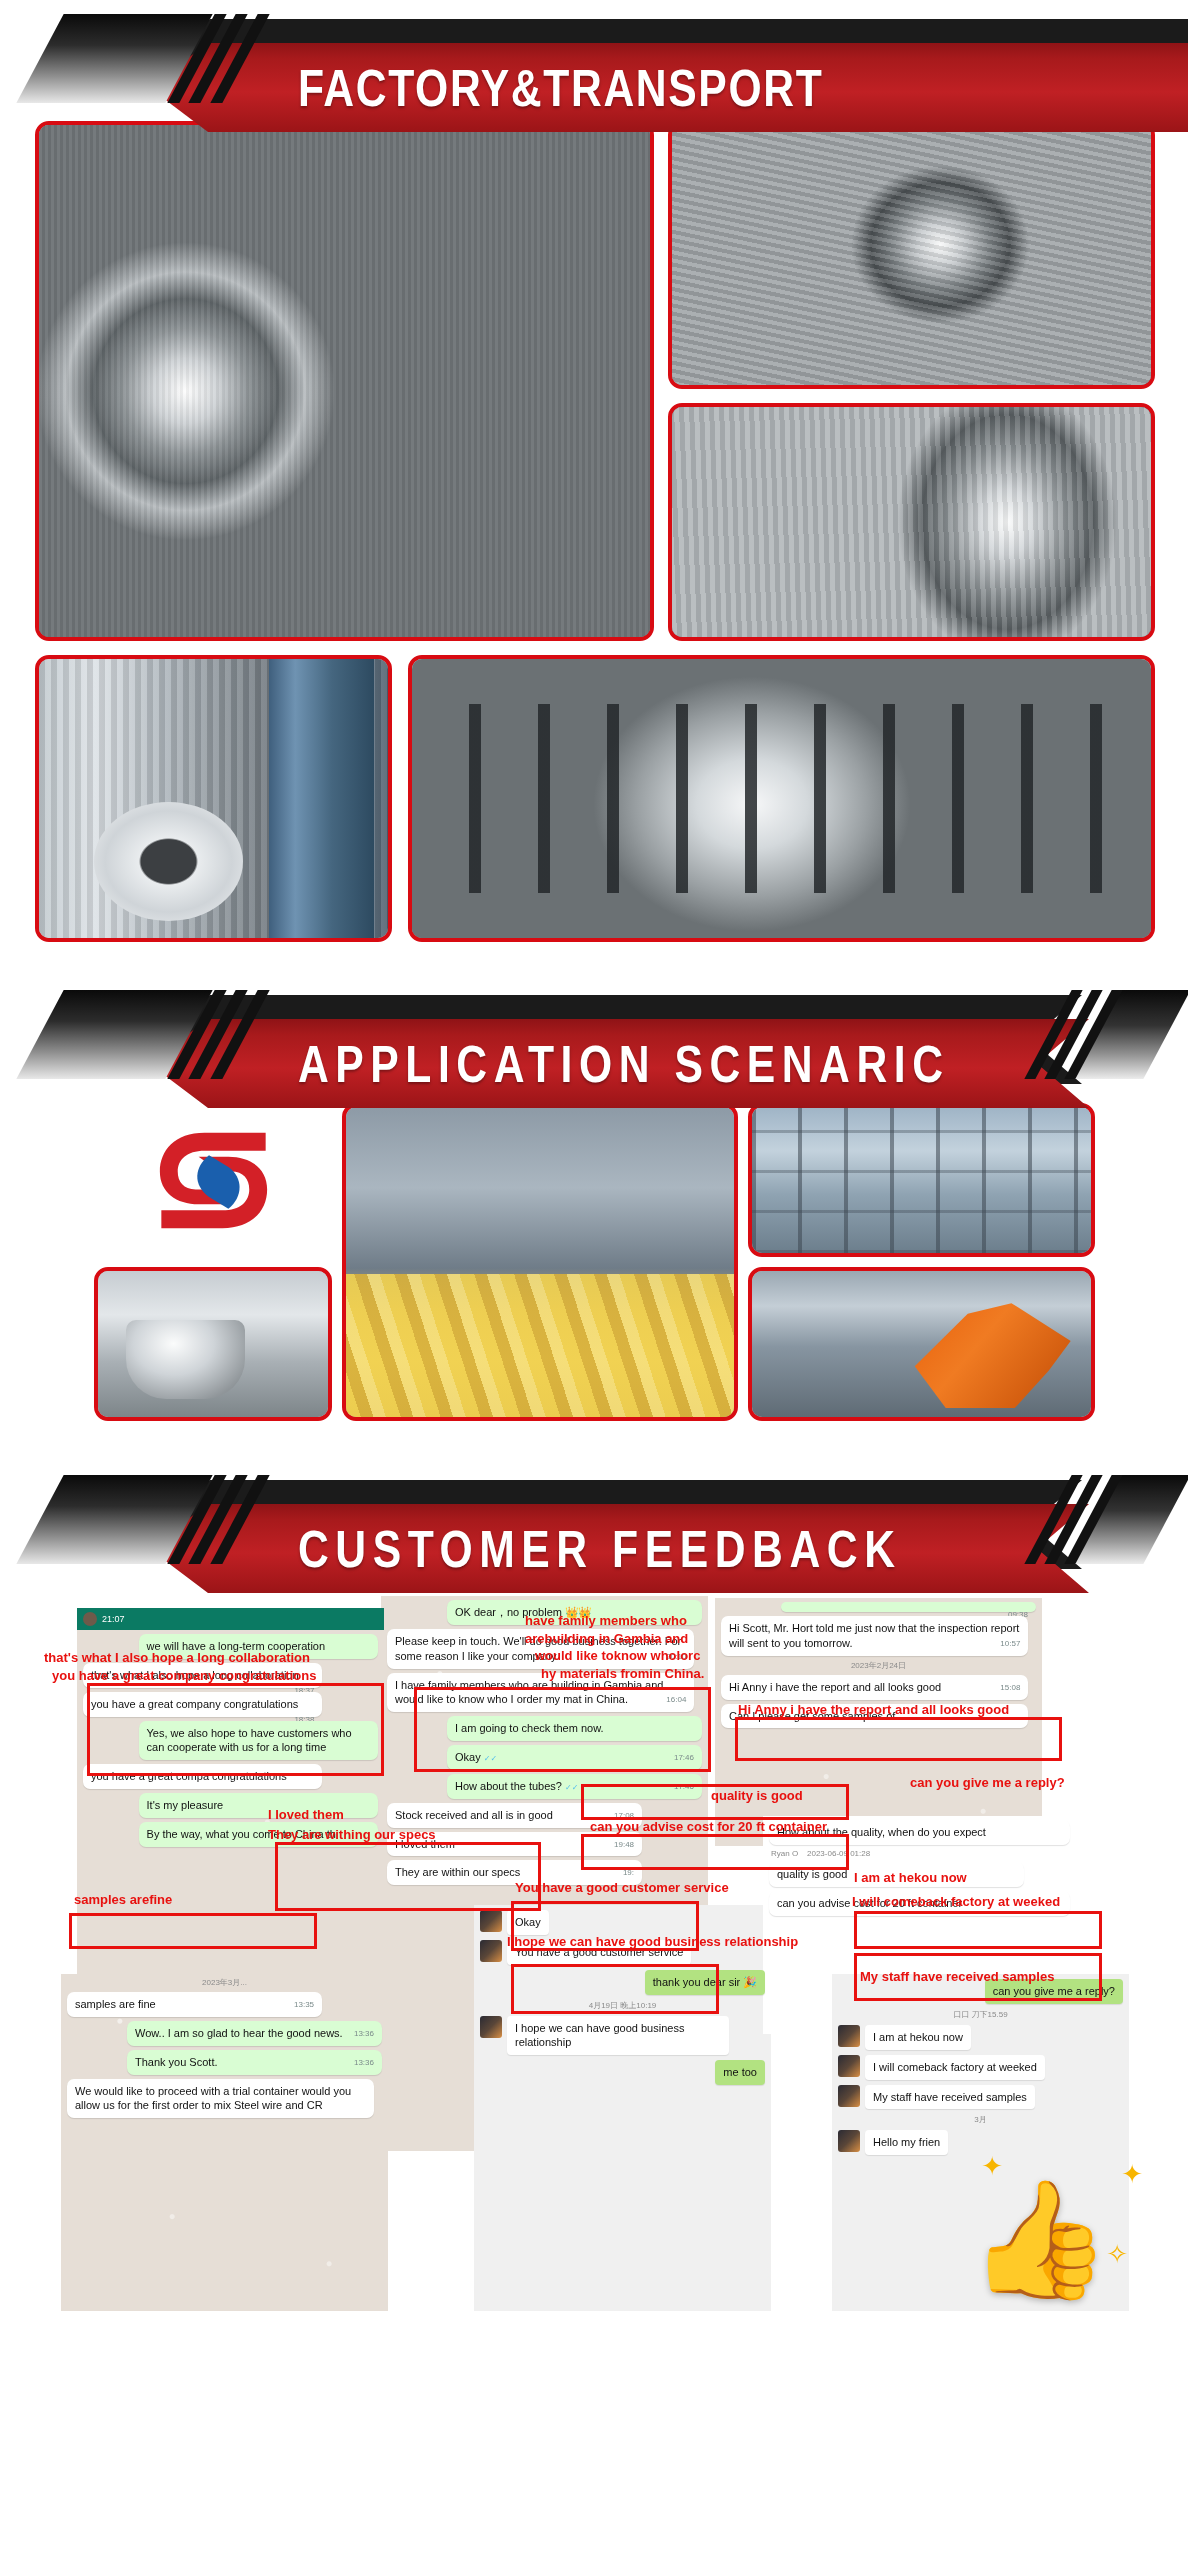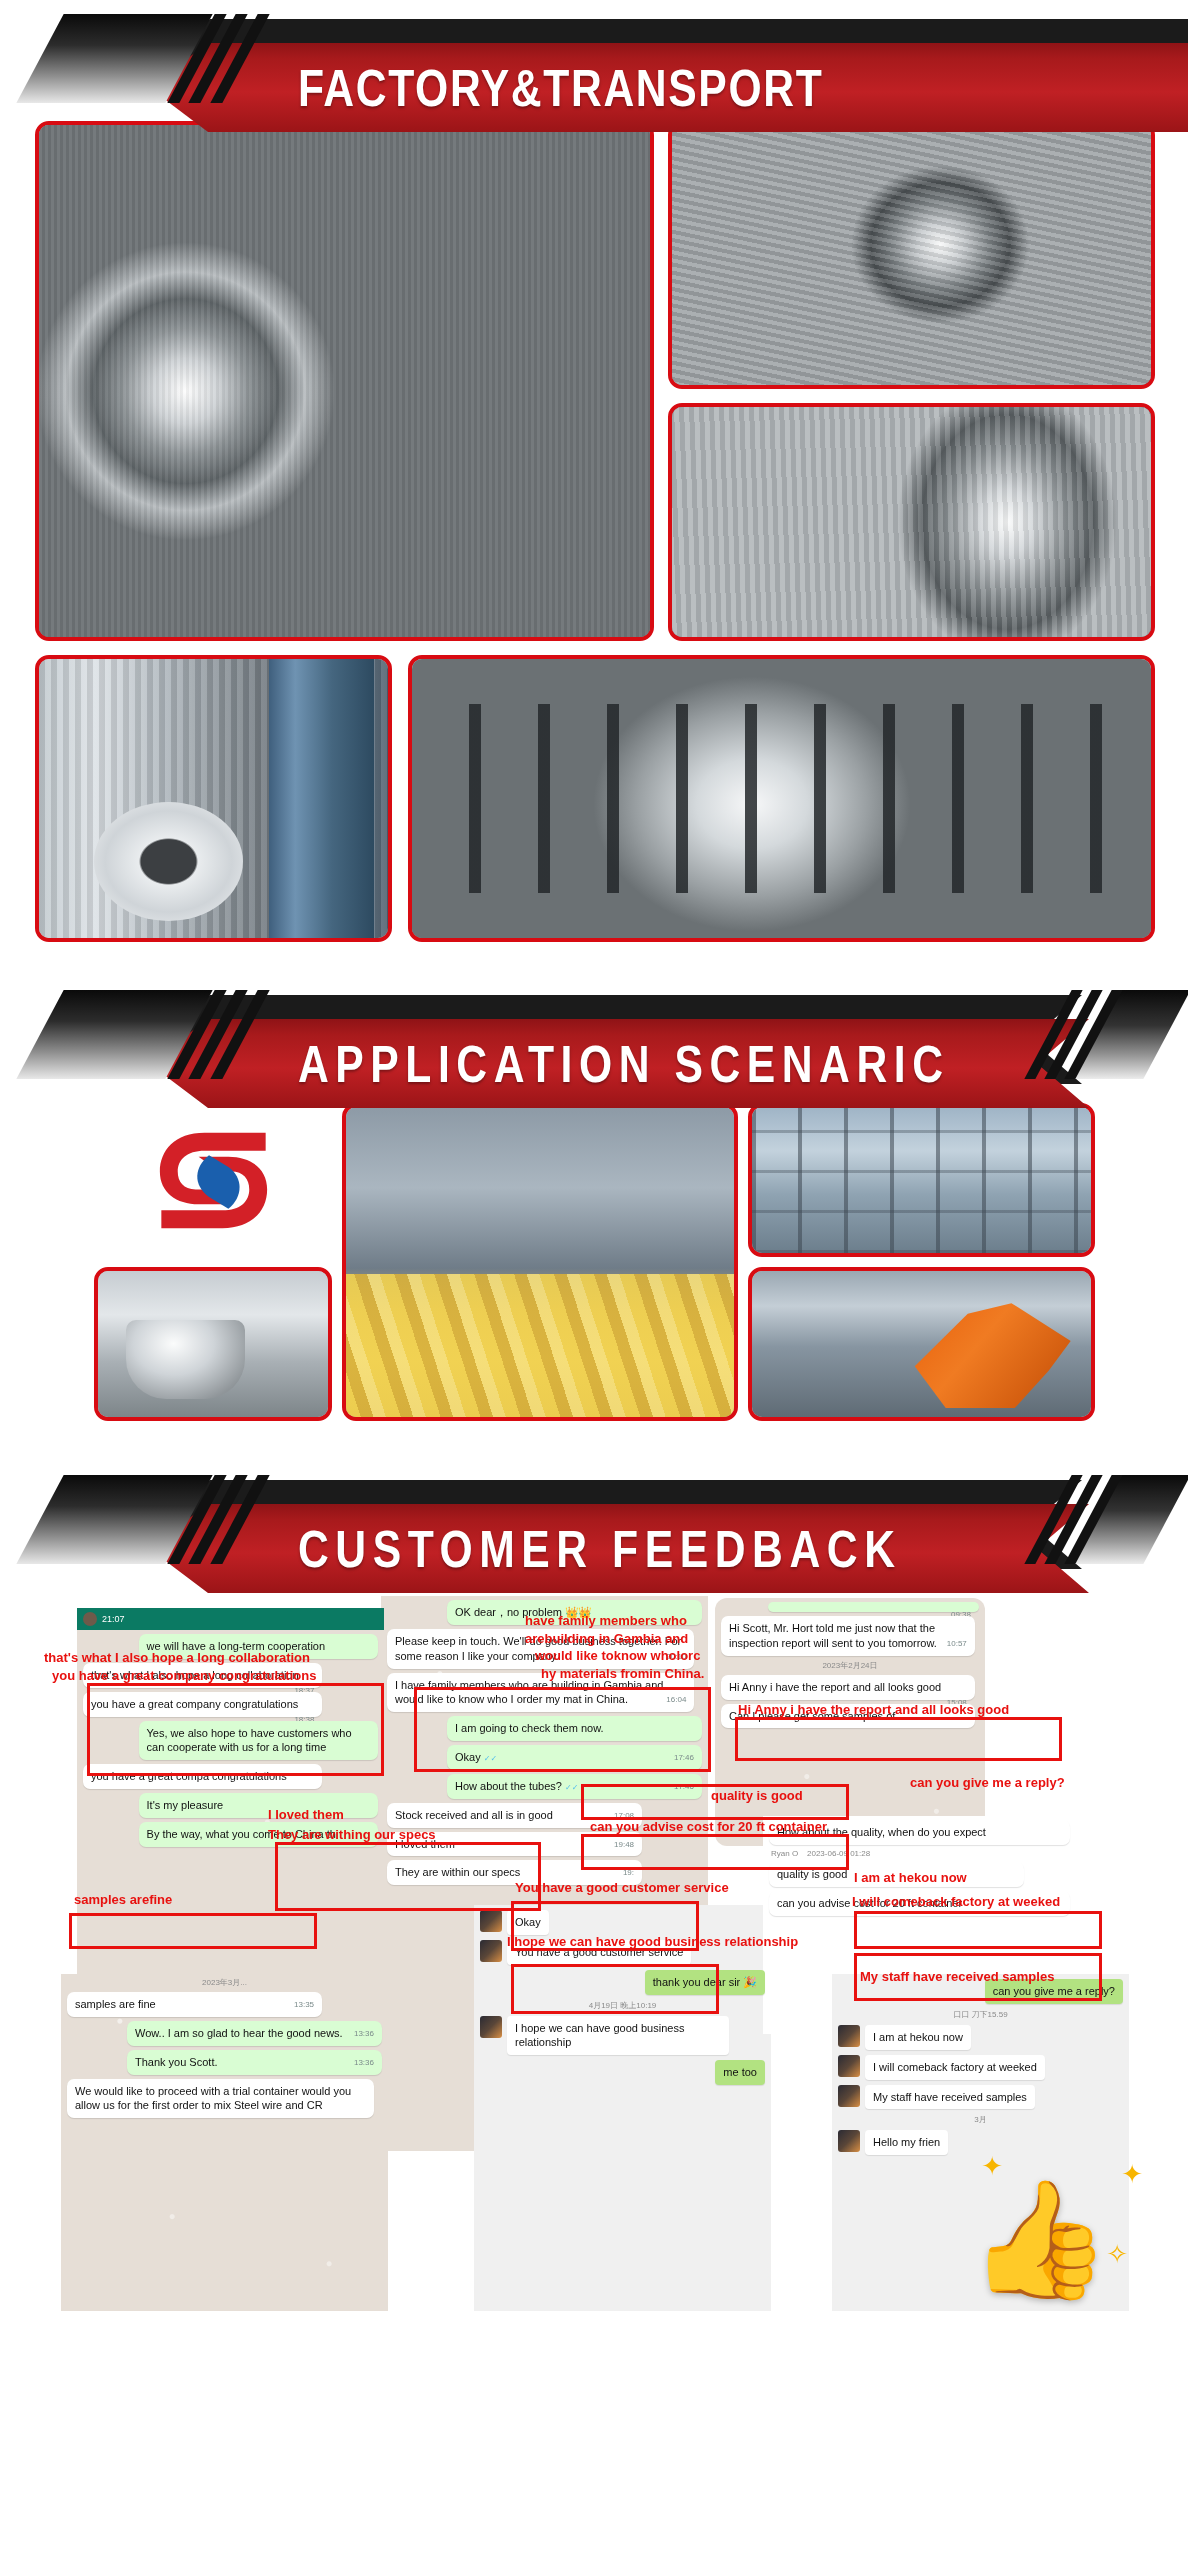--- a/index.html
+++ b/index.html
@@ -538,21 +538,21 @@
       <div class="meta">4月19日 晚上10:19</div>
       <div class="ali-row">
         <div class="ali-av"></div>
         <div class="ali-msg">I hope we can have good business relationship</div>
       </div>
       <div class="ali-row">
         <div class="ali-msg out">me too</div>
       </div>
     </div>
 
-    <div class="shot wa" style="left:715px; top:20px; width:270px; height:248px;border-radius:12px;">
+    <div class="shot wa" style="left:715px; top:20px; width:327px; height:248px;">
       <div class="bub out">
         <span class="t">09:38</span>
       </div>
       <div class="bub in" style="max-width:94%">
         <span>Hi Scott, Mr. Hort told me just now that the inspection report will sent to you tomorrow.</span>
         <span class="t">10:57</span>
       </div>
       <div class="meta">2023年2月24日</div>
       <div class="bub in" style="max-width:94%">
         <span>Hi Anny i have the report and all looks good</span>

